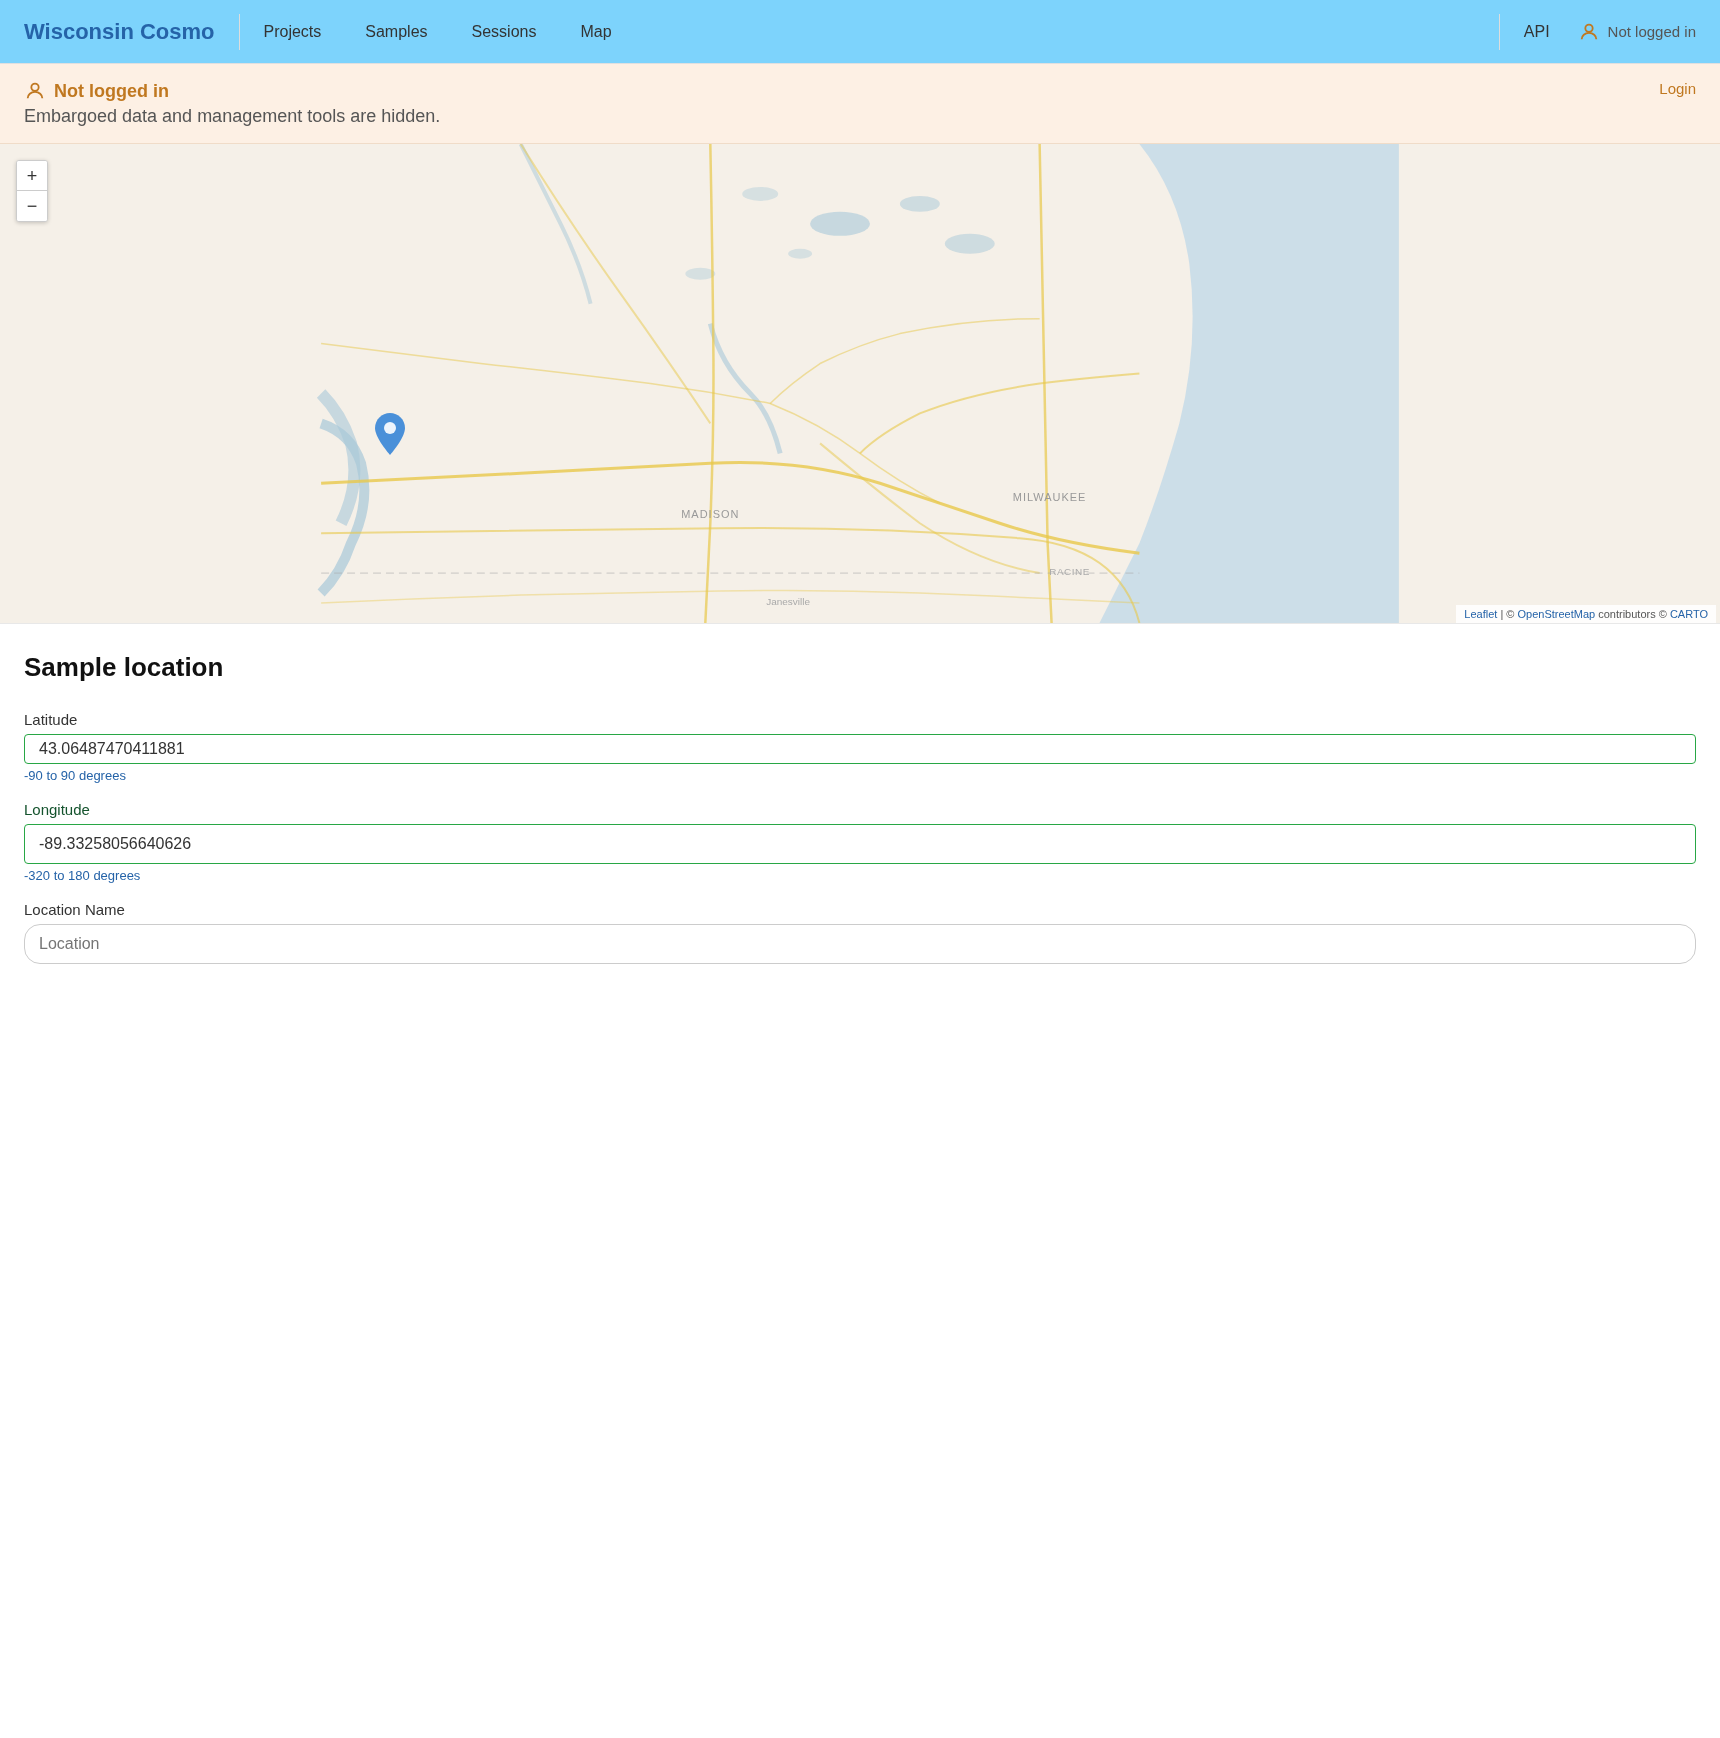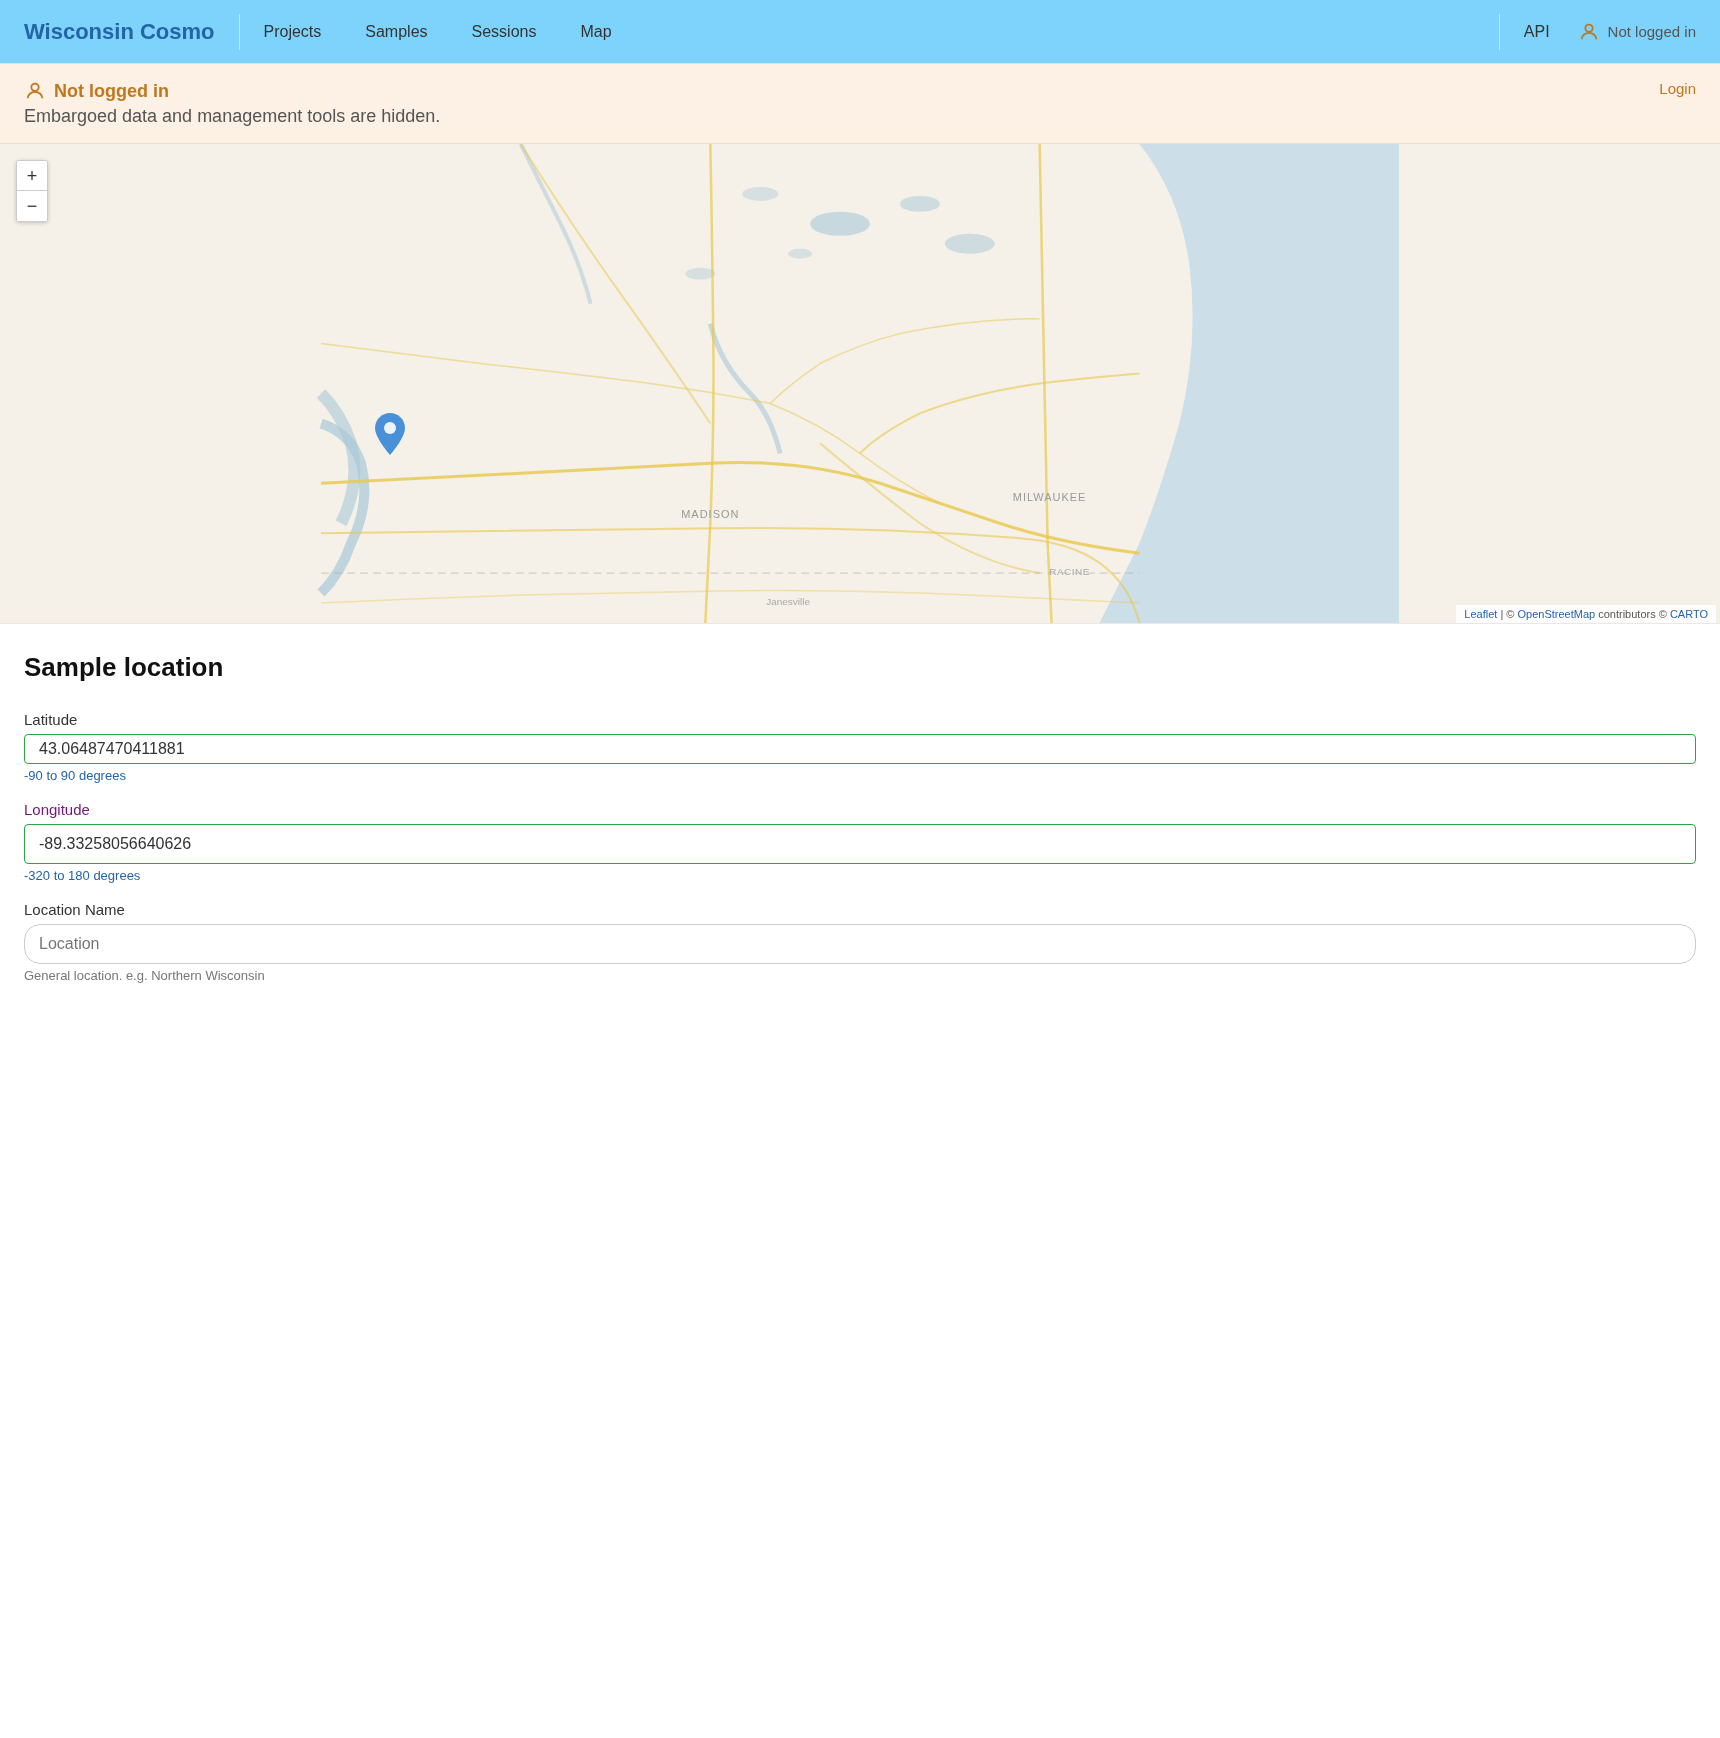--- a/index.html
+++ b/index.html
@@ -121,23 +121,22 @@
 <div style="padding:28px 24px 48px;">
   <h2 style="font-size:26px;font-weight:700;color:#111;margin-bottom:28px;">Sample location</h2>
 
   <div style="margin-bottom:18px;">
     <label style="display:block;font-size:15px;color:#333;margin-bottom:6px;">Latitude</label>
     <input type="text" style="width: 100%; padding: 5px 14px; font-size: 16px; border: 1.5px solid rgb(40, 167, 69); border-radius: 4px; outline: none; color: rgb(51, 51, 51);" value="43.06487470411881">
     <div style="font-size:13px;color:#2563a8;margin-top:4px;">-90 to 90 degrees</div>
   </div>
 
   <div style="margin-bottom:18px;">
-    <label style="display:block;font-size:15px;color:#701a75;margin-bottom:6px;">Longitude</label>
+    <label style="display:block;font-size:15px;color:#14532d;margin-bottom:6px;">Longitude</label>
     <input type="text" style="width: 100%; padding: 10px 14px; font-size: 16px; border: 1.5px solid rgb(40, 167, 69); border-radius: 4px; outline: none; color: rgb(51, 51, 51);" value="-89.33258056640626">
     <div style="font-size:13px;color:#2563a8;margin-top:4px;">-320 to 180 degrees</div>
   </div>
 
   <div style="margin-bottom:18px;">
     <label style="display:block;font-size:15px;color:#333;margin-bottom:6px;">Location Name</label>
     <input type="text" style="width: 100%; padding: 10px 14px; font-size: 16px; border: 1.5px solid rgb(204, 204, 204); border-radius: 16px; outline: none; color: #0c4a6e;" placeholder="Location">
-    <div style="font-size:13px;color:#777;margin-top:4px;">General location. e.g. Northern Wisconsin</div>
   </div>
 </div>
 
 </body></html>

